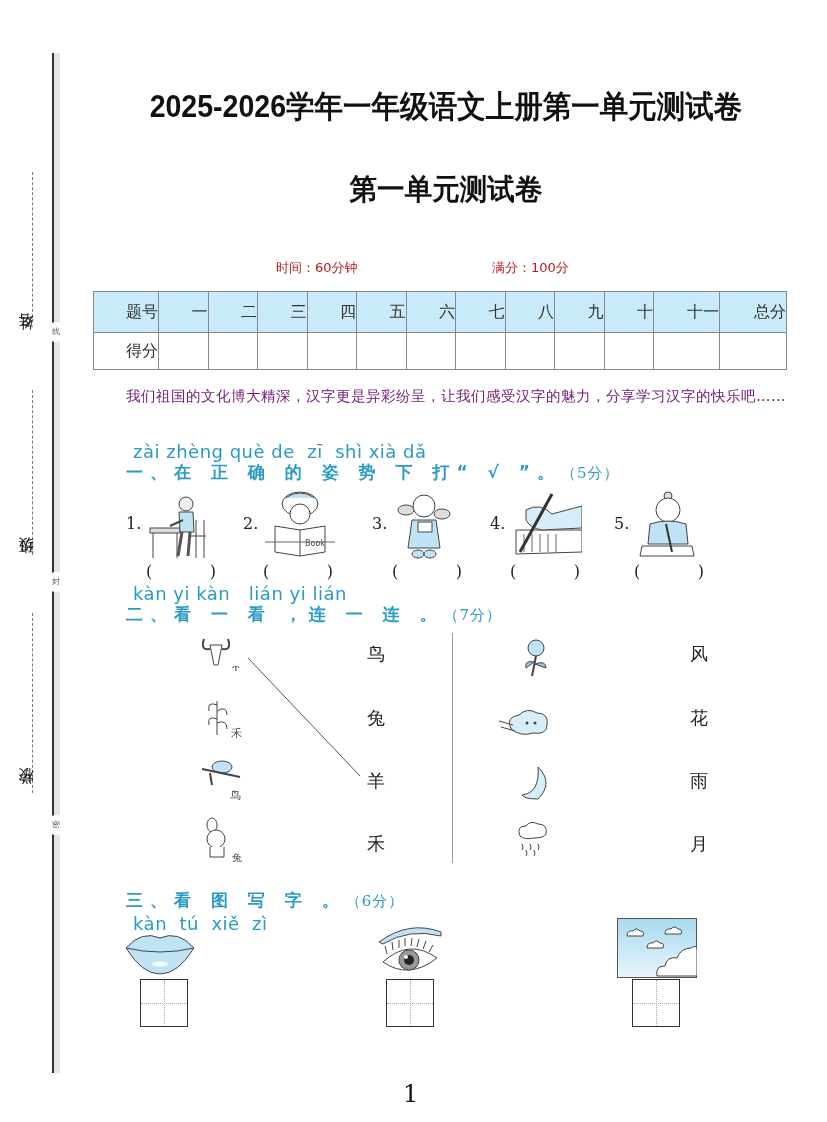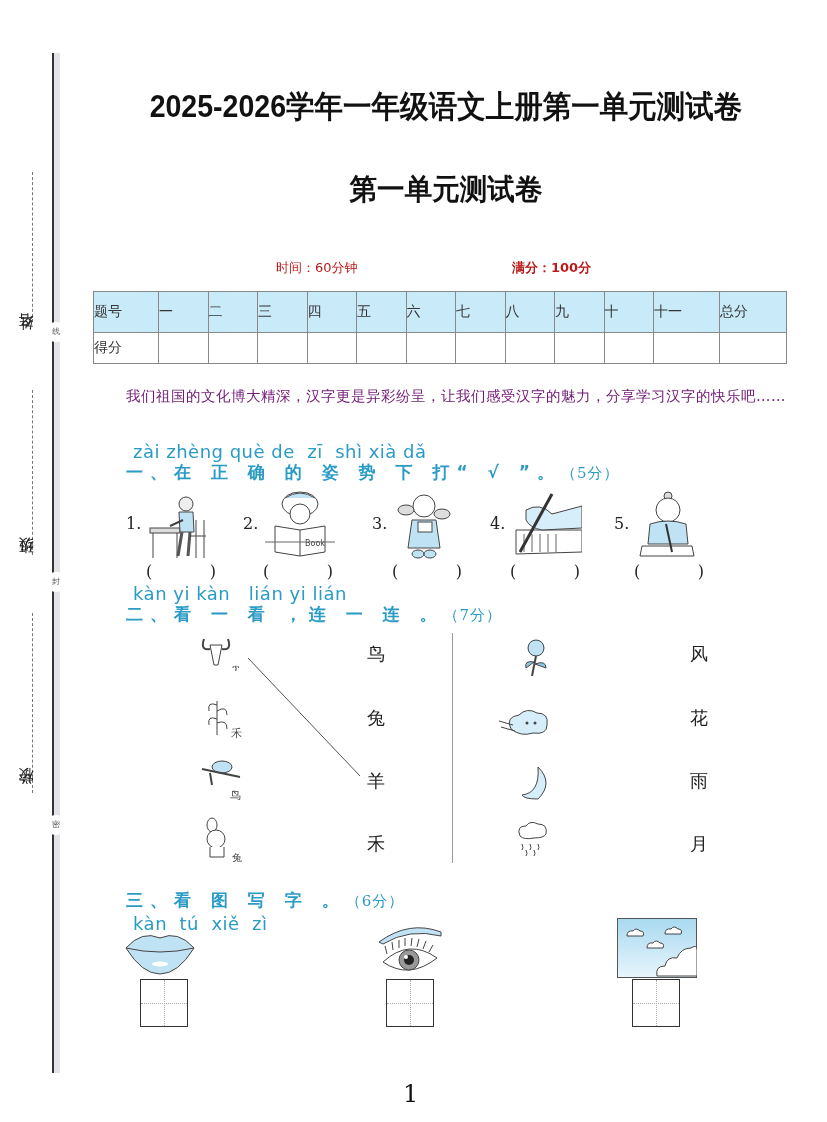--- a/index.html
+++ b/index.html
@@ -11,23 +11,23 @@
   .bind-word { position: absolute; left: 49px; width: 14px; height: 20px; background: #fff; font-size: 8px; color: #555; text-align: center; line-height: 20px; border-radius: 6px; }
   .dash-line { position: absolute; left: 32px; width: 0; border-left: 1px dashed #777; }
   .side-label { position: absolute; left: 17px; font-size: 15px; color: #222; writing-mode: vertical-rl; transform: rotate(180deg); letter-spacing: 2px; }
 
   .title { position: absolute; left: 96px; top: 86px; width: 700px; text-align: center; font-family: "Liberation Sans", sans-serif; font-size: 31px; font-weight: bold; letter-spacing: 0px; color: #111; transform: scaleX(0.92); }
   .subtitle { position: absolute; left: 96px; top: 170px; width: 700px; text-align: center; font-size: 29px; font-weight: bold; color: #111; transform: scaleX(0.95); }
 
   .meta { position: absolute; top: 259px; font-size: 13px; color: #b91c1c; }
 
   table.score { position: absolute; left: 93px; top: 291px; width: 694px; border-collapse: collapse; border: 1.5px solid #333; }
-  table.score td { border: 1px solid #888; text-align: left; font-family: "DejaVu Serif", serif; font-size: 14px; color: #333; }
+  table.score td { border: 1px solid #888; text-align: right; font-family: "DejaVu Serif", serif; font-size: 16px; color: #333; }
   table.score tr.head td { background: #c9eaf8; height: 41px; }
-  table.score tr.body td { background: #fff; height: 31px; }
+  table.score tr.body td { background: #fff; height: 37px; }
   table.score td.first { width: 65px; }
   table.score td.last { width: 67px; }
 
   .intro { position: absolute; left: 96px; top: 384px; width: 694px; font-family: "DejaVu Serif", serif; font-size: 14.5px; line-height: 24px; color: #701a75; text-indent: 30px; letter-spacing: 0.5px; }
 
   .pinyin { position: absolute; font-size: 18px; color: #2a9bc4; letter-spacing: 0.5px; white-space: pre; }
   .section-head { position: absolute; font-size: 17px; font-weight: bold; color: #2a9bc4; letter-spacing: 7px; white-space: pre; margin-left: 31px; }
   .section-head .pts { font-weight: normal; font-family: "DejaVu Serif", serif; letter-spacing: 1px; font-size: 15px; }
 
   
@@ -59,21 +59,21 @@
 <div class="dash-line" style="top:613px;height:180px;"></div>
 <div class="side-label" style="top:562px;">班级</div>
 <div class="side-label" style="top:793px;">学校</div>
 <div class="bind-word" style="top:322px;">线</div>
 <div class="bind-word" style="top:572px;">封</div>
 <div class="bind-word" style="top:815px;">密</div>
 
 <div class="title">2025-2026学年一年级语文上册第一单元测试卷</div>
 <div class="subtitle">第一单元测试卷</div>
 <div class="meta" style="left:276px;">时间：60分钟</div>
-<div class="meta" style="left:512px;font-weight:bold;">满分：100分</div>
+<div class="meta" style="left:492px;">满分：100分</div>
 
 <table class="score">
   <tbody>
       <tr class="head">
     <td class="first">题号</td>
     <td>一</td>
     <td>二</td>
     <td>三</td>
     <td>四</td>
     <td>五</td>

